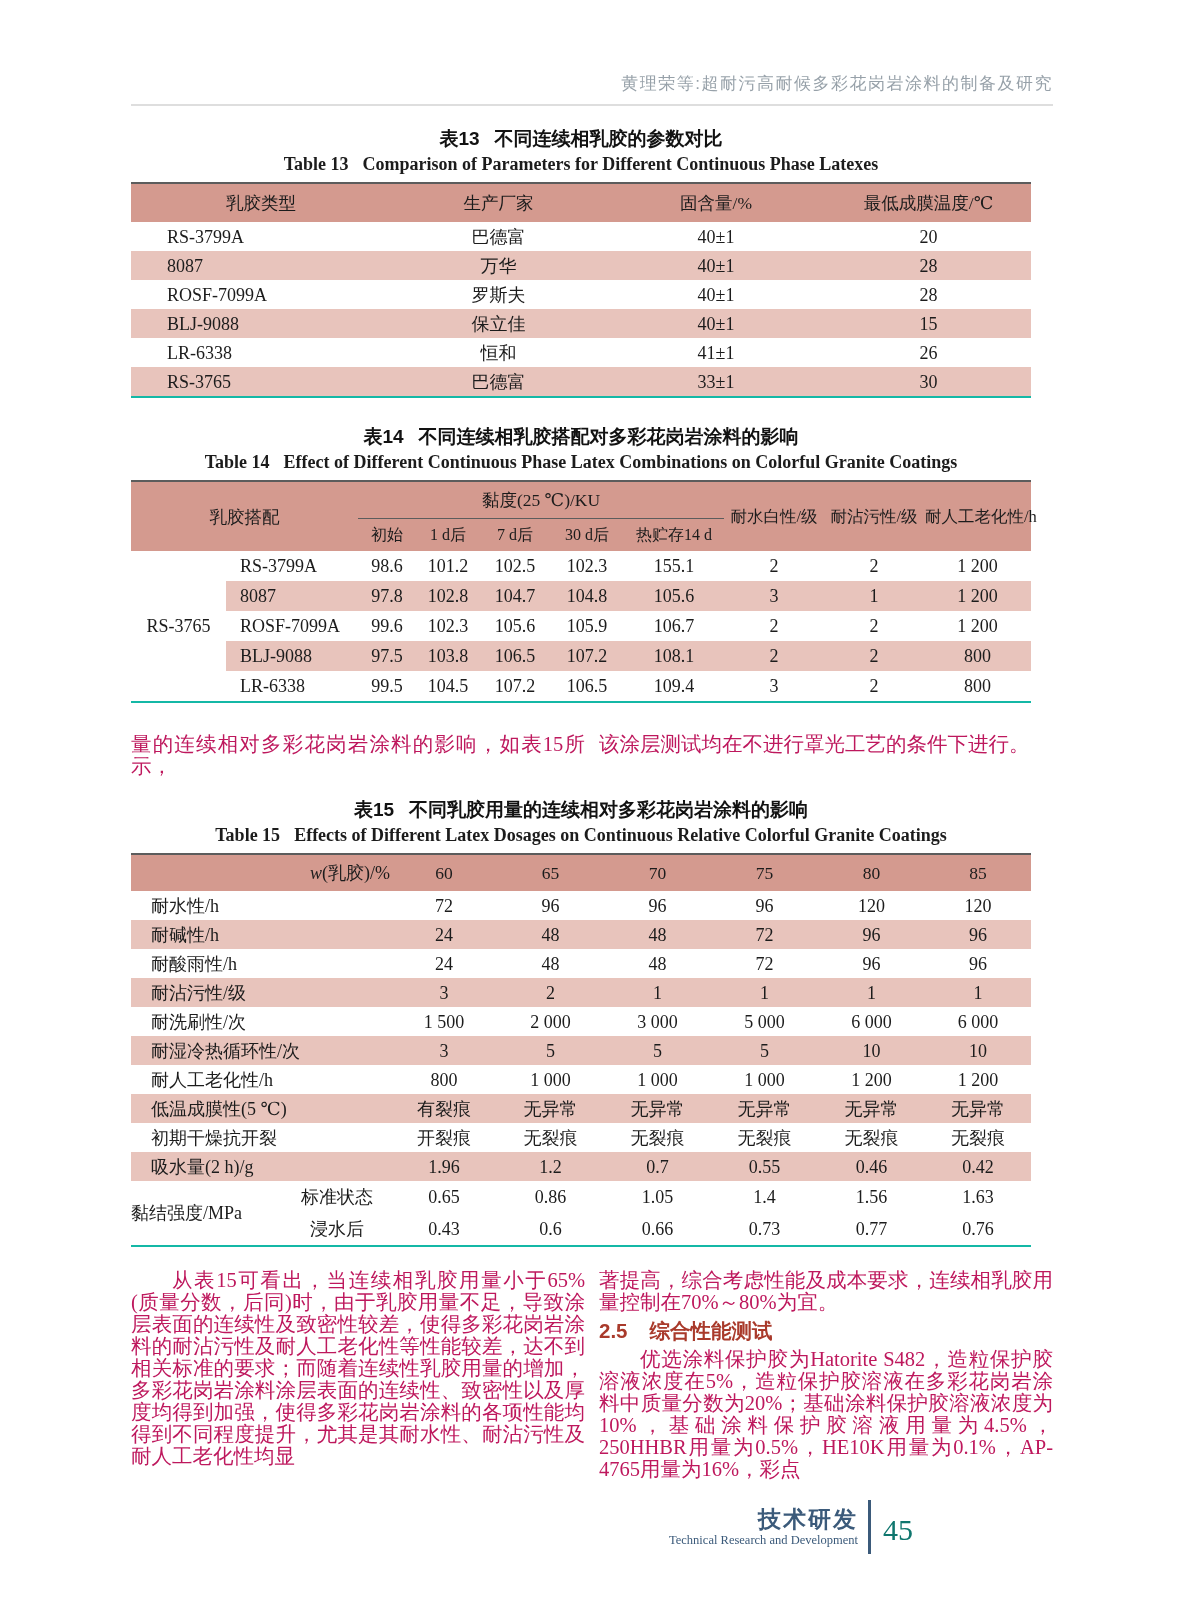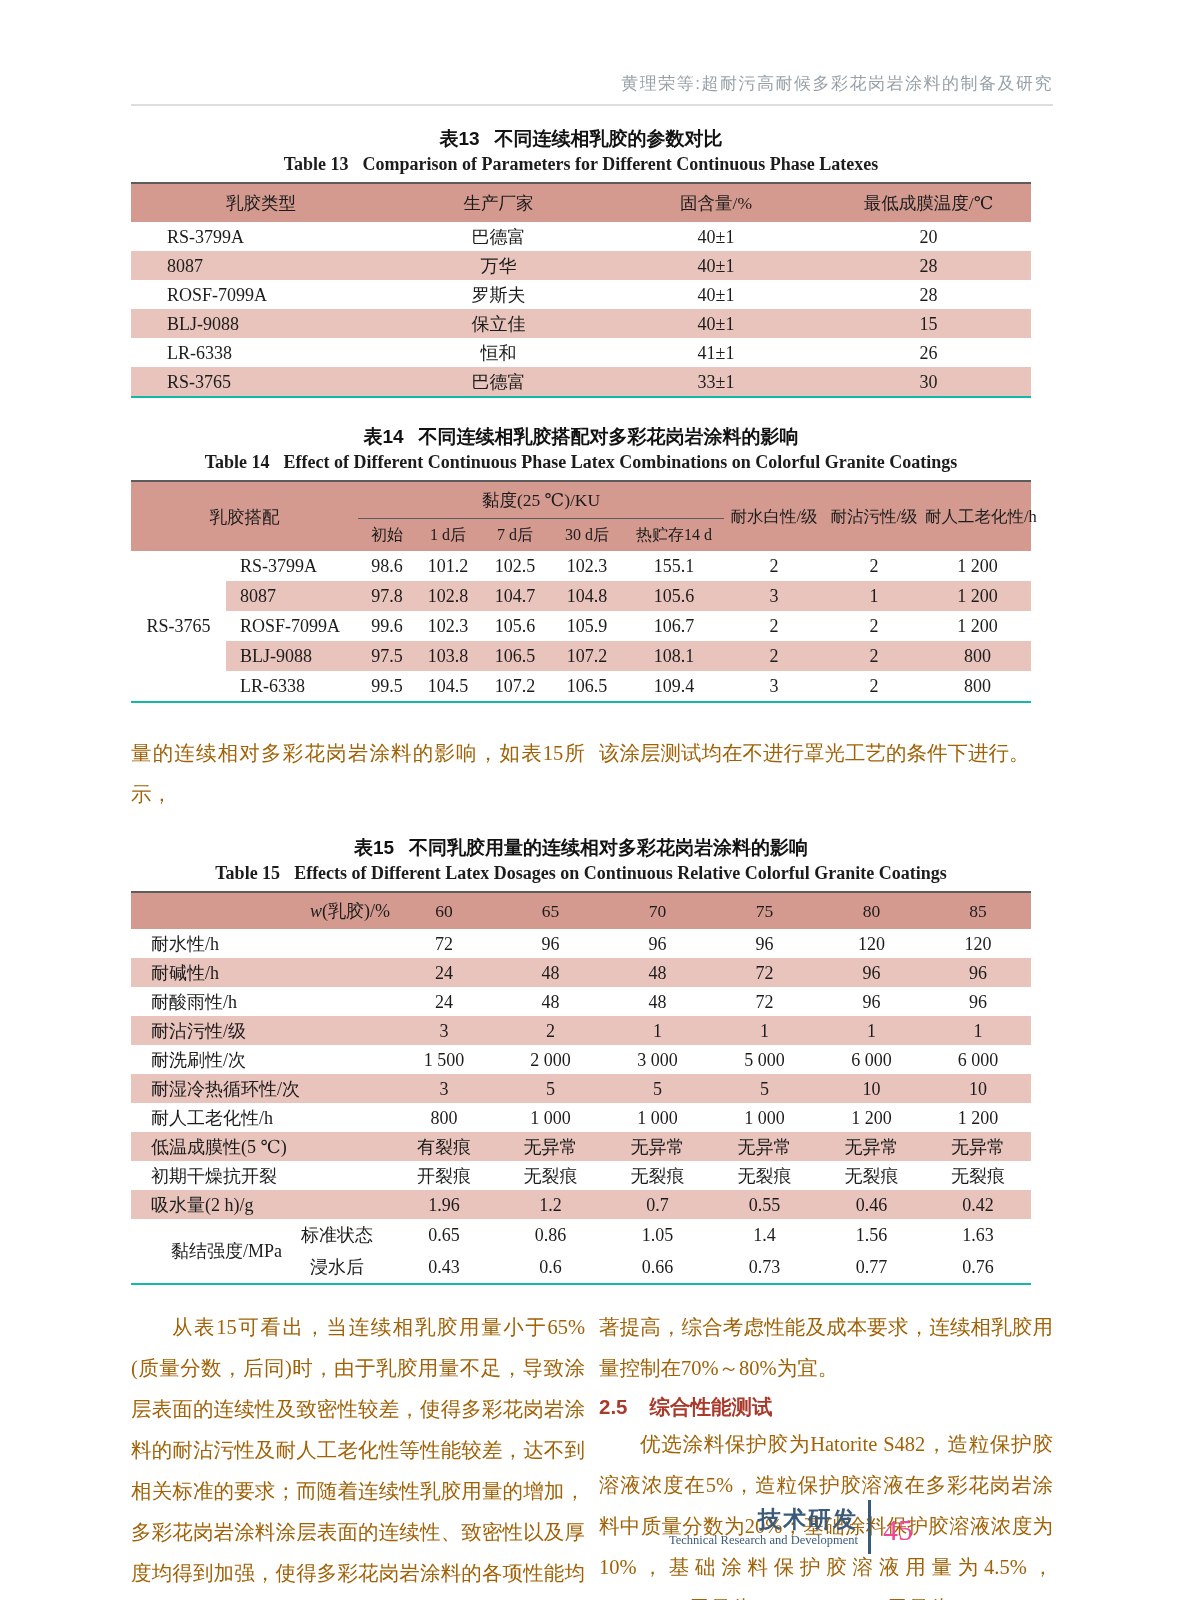--- a/index.html
+++ b/index.html
@@ -37,42 +37,42 @@
   #t14 thead th.rt{font-size:16.5px;}
   #t14 td{height:28px;}
   #t14 td.name{text-align:left;padding-left:14px;}
 
   #t15 thead th{height:34px;}
   #t15 thead th.label-h{text-align:right;padding-left:20px;font-size:18px;}
   #t15 thead th.label-h .w-it{font-style:italic;font-family:"Liberation Serif",serif;}
   #t15 td{height:27px;}
   #t15 td.label{text-align:left;padding-left:20px;}
   #t15 td.bondrow{height:30px;}
-  #t15 td.bond{text-align:right;padding-left:0;}
+  #t15 td.bond{text-align:left;padding-left:0;}
 
   
   .two-col{display:flex;gap:14px;width:922px;}
   .col-l{width:454px;}
   .col-r{width:454px;}
-  .bodytext{font-size:20.5px;line-height:41px;text-align:justify;color:#a16207;}
+  .bodytext{font-size:20.5px;line-height:22px;text-align:justify;color:#be185d;}
   .midline{margin-top:30px;font-size:20.5px;}
   .indent{text-indent:2em;margin:0;}
   .noindent{margin:0;}
   .section-heading{font-family:"Liberation Sans","DejaVu Sans",sans-serif;font-weight:bold;
                    font-size:20.5px;color:#a93a2b;line-height:35px;}
   .section-heading .num{margin-right:22px;margin-top:40px;}
   .bottom-text{margin-top:22px;}
 
   
   .page-footer{position:absolute;top:1500px;right:140px;display:flex;align-items:center;}
   .footer-textblock{text-align:right;color:#3b5a7a;}
   .footer-cn{font-family:"Liberation Sans","DejaVu Sans",sans-serif;font-weight:bold;font-size:23px;letter-spacing:2px;line-height:1.15;}
   .footer-en{font-size:12.5px;line-height:1.2;}
   .footer-divider{width:3px;height:54px;background:#3b5a7a;margin-left:10px;margin-right:12px;}
-  .footer-page{font-size:30px;color:#ec4899;margin-top:6px;}
+  .footer-page{font-size:30px;color:#0f766e;margin-top:6px;}
 </style>
 </head>
 <body>
 
 <div class="page">
   <div class="inner">
 
     <div class="running-header">
       <span class="running-title">黄理荣等:超耐污高耐候多彩花岗岩涂料的制备及研究</span>
     </div>

